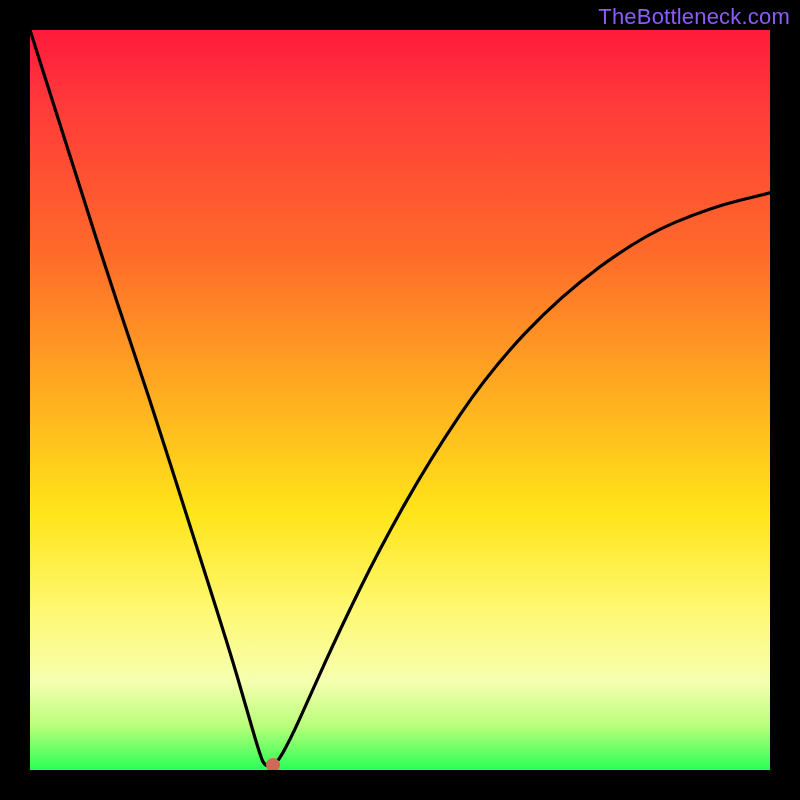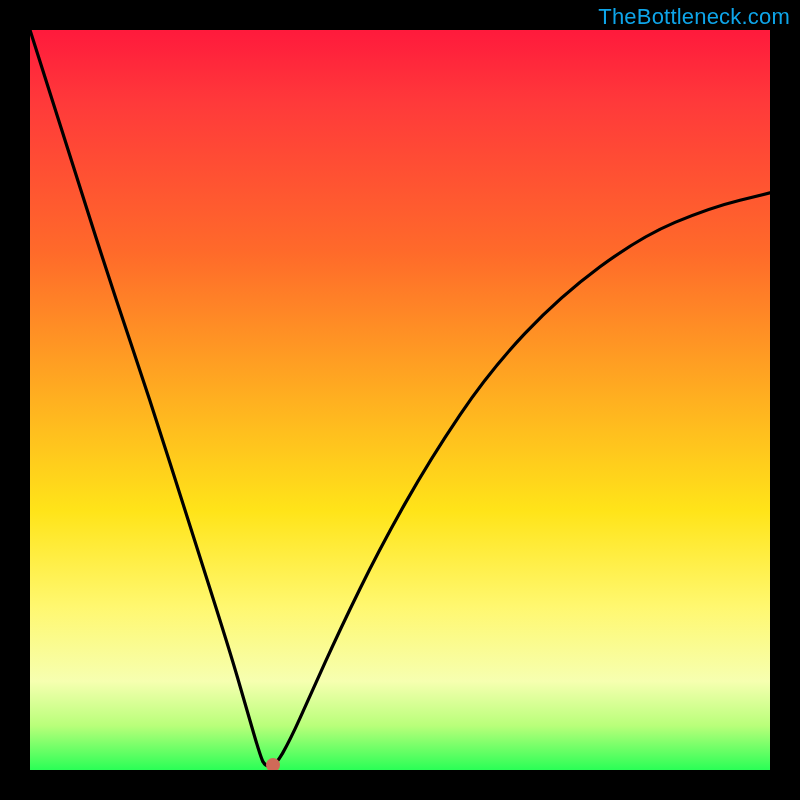--- a/index.html
+++ b/index.html
@@ -14,21 +14,21 @@
   .outer {
     position: relative;
     width: 800px;
     height: 800px;
     background: #000;
   }
   .watermark {
     position: absolute;
     top: 4px;
     right: 10px;
-    color: #0ea5e9;
+    color: #8b5cf6;
     font-size: 22px;
     font-weight: 400;
     letter-spacing: 0.2px;
     z-index: 5;
   }
   .plot-area {
     position: absolute;
     left: 30px;
     top: 30px;
     width: 740px;

